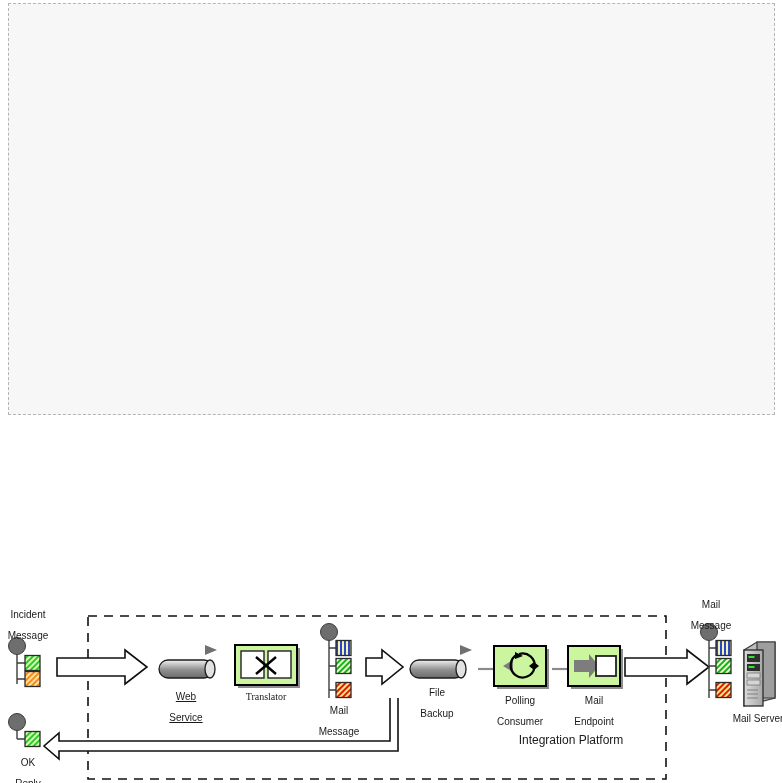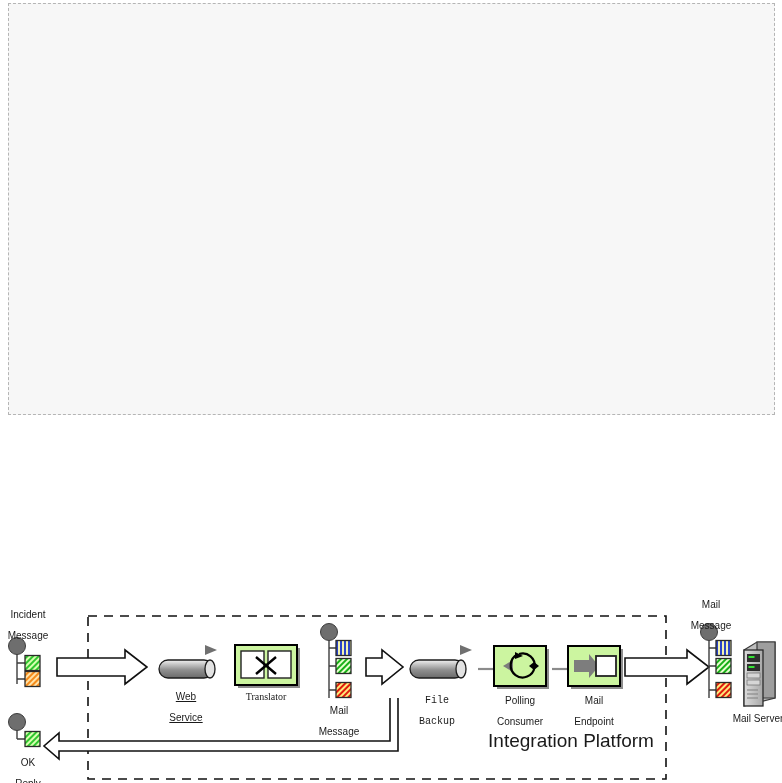--- a/index.html
+++ b/index.html
@@ -11,21 +11,21 @@
     position:absolute;left:8px;top:3px;width:767px;height:412px;
     background:#f7f7f7;border:1px dashed #b5b5b5;box-sizing:border-box;
   }
 
   
   #diagram{position:absolute;left:0;top:586px;width:782px;height:197px;}
   #diagram-svg{position:absolute;left:0;top:0;width:782px;height:197px;}
 
   .lbl{position:absolute;text-align:center;font-size:10px;line-height:21px;
        color:#1a1a1a;white-space:pre-line;}
-  .lbl-big{font-size:19px;line-height:17px;}
+  .lbl-big{font-size:12px;line-height:17px;}
 </style>
 </head>
 <body>
 
 <div id="placeholder-box"></div>
 
 <div id="diagram">
 
   <svg id="diagram-svg" viewBox="0 0 782 197">
     <defs>
@@ -182,21 +182,21 @@
 Reply</div>
 
   <div class="lbl" style="left:151px;top:100px;width:70px;text-decoration:underline;">Web
 Service</div>
 
   <div class="lbl" style="left:231px;top:100px;width:70px;font-family:Liberation Serif, serif;">Translator</div>
 
   <div class="lbl" style="left:304px;top:114px;width:70px;">Mail
 Message</div>
 
-  <div class="lbl" style="left:402px;top:104px;width:70px;font-family:Liberation Mono, monospace;">File
+  <div class="lbl" style="left:402px;top:96px;width:70px;">File
 Backup</div>
 
   <div class="lbl" style="left:485px;top:104px;width:70px;">Polling
 Consumer</div>
 
   <div class="lbl" style="left:559px;top:104px;width:70px;">Mail
 Endpoint</div>
 
   <div class="lbl" style="left:676px;top:8px;width:70px;">Mail
 Message</div>

